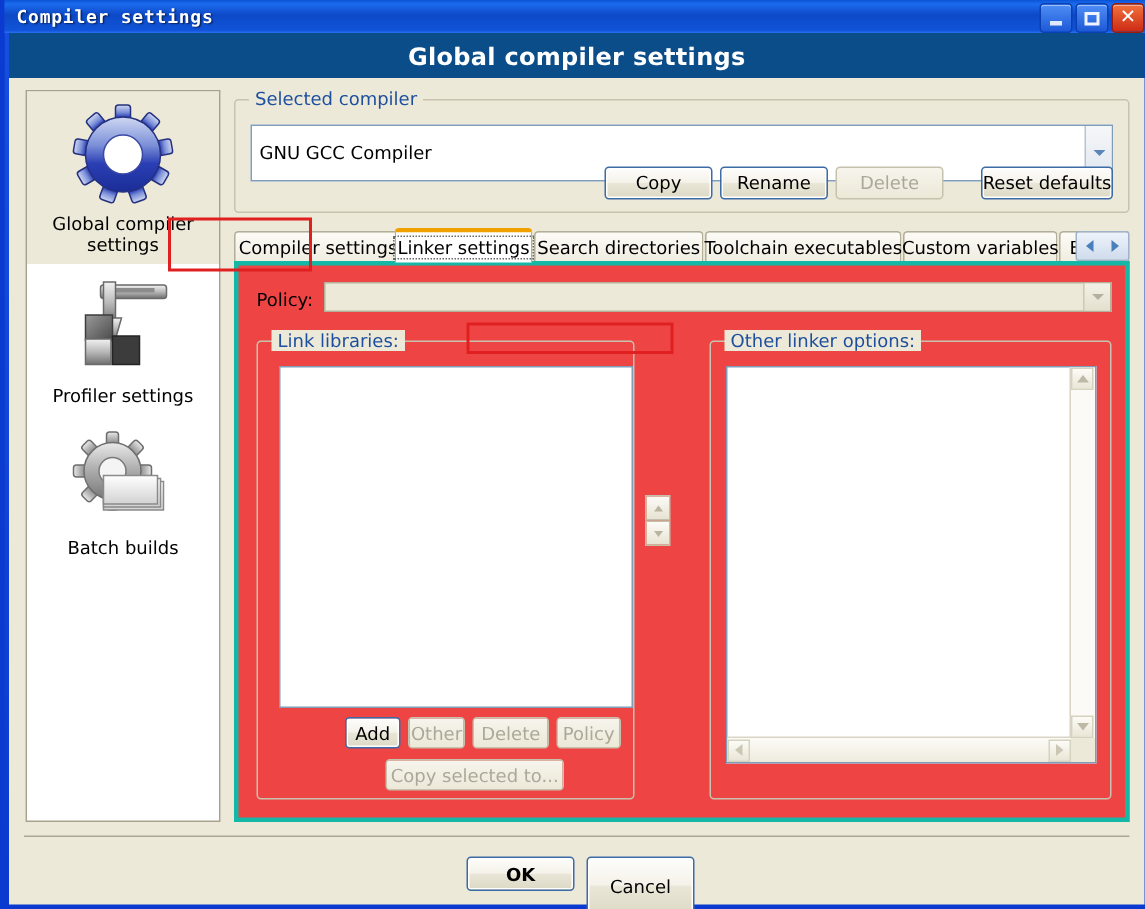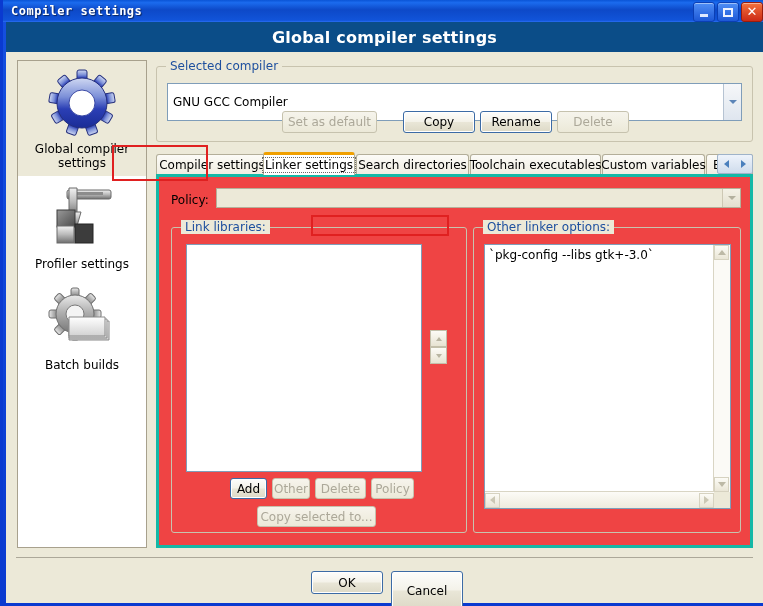--- a/index.html
+++ b/index.html
@@ -145,21 +145,21 @@
   .arr-r{width:0;height:0;border-top:4px solid transparent;border-bottom:4px solid transparent;border-left:5px solid #4a7fbd;}
 
   #tabpage{
     position:absolute;left:0;top:114px;width:597px;height:374px;
     background:#ef4444;border:3px solid #14b8a6;box-sizing:border-box;
   }
 
   #policy-label{position:absolute;left:12px;top:16px;font-size:12px;}
   #policy-combo{left:57px;top:11px;width:525px;height:20px;}
 
-  #grp-link{left:12px;top:50px;width:296px;height:306px;}
+  #grp-link{left:12px;top:50px;width:252px;height:306px;}
   #grp-other{left:314px;top:50px;width:268px;height:306px;}
 
   #linklist{
     position:absolute;left:14px;top:16px;width:236px;height:228px;
     background:#fff;border:1px solid #7f9db9;box-sizing:border-box;
   }
   #linkspin{
     position:absolute;left:258px;top:102px;width:17px;height:34px;
     display:flex;flex-direction:column;
   }
@@ -197,21 +197,21 @@
   .s-up{width:0;height:0;border-left:4px solid transparent;border-right:4px solid transparent;border-bottom:5px solid #bdb9a6;}
   .s-dn{width:0;height:0;border-left:4px solid transparent;border-right:4px solid transparent;border-top:5px solid #bdb9a6;}
   .s-lf{width:0;height:0;border-top:4px solid transparent;border-bottom:4px solid transparent;border-right:5px solid #cbc7b4;}
   .s-rt{width:0;height:0;border-top:4px solid transparent;border-bottom:4px solid transparent;border-left:5px solid #cbc7b4;}
 
   
   .annot{position:absolute;border:2px solid #e02020;box-sizing:border-box;pointer-events:none;z-index:20;}
 
   
   #sep{position:absolute;left:10px;top:505px;width:737px;height:1px;background:#aca899;}
-  #okbtn{left:305px;top:519px;width:72px;height:23px;}
+  #okbtn{left:305px;top:519px;width:72px;height:23px;font-weight:bold;}
   #cancelbtn{left:385px;top:519px;width:72px;height:39px;}
 </style>
 </head>
 <body>
 
 <div id="window">
 
   <div id="titlebar">
     <span class="title">Compiler settings</span>
     <div id="winbtns">
@@ -333,31 +333,31 @@
       <div class="group" id="grp-compiler">
         <span class="glabel">Selected compiler</span>
 
         <div class="combo" style="left:10px;top:16px;width:575px;height:38px;">
           <span class="ctext">GNU GCC Compiler</span>
           <span class="carrow">
               <i class="chev"></i>
             </span>
         </div>
 
-        <div class="btn dis" style="left:125px;top:44px;width:95px;height:22px;">
-          <span>Set as default</span>
-        </div>
         <div class="btn def" style="left:246px;top:44px;width:72px;height:22px;">
           <span>Copy</span>
         </div>
         <div class="btn def" style="left:323px;top:44px;width:72px;height:22px;align-items:center;">
           <span>Rename</span>
         </div>
         <div class="btn dis" style="left:400px;top:44px;width:72px;height:22px;">
           <span>Delete</span>
+        </div>
+        <div class="btn def" style="left:497px;top:44px;width:88px;height:22px;">
+          <span>Reset defaults</span>
         </div>
       </div>
 
       <div id="tabbar">
         <div class="tab" style="left:0px;width:112px;">
           <span class="tlabel">Compiler settings</span>
         </div>
         <div class="tab active" style="left:107px;width:92px;">
           <span class="tlabel">Linker settings</span>
         </div>
@@ -417,21 +417,20 @@
           </div>
           <div class="btn dis" style="left:85px;top:278px;width:119px;height:21px;">
             <span>Copy selected to...</span>
           </div>
         </div>
 
         <div class="group" id="grp-other">
           <span class="glabel">Other linker options:</span>
 
           <div id="otherbox">
-            <div id="othertext">`pkg-config --libs gtk+-3.0`</div>
 
             <div class="vscroll">
               <div class="sbtn">
                   <i class="s-up"></i>
                 </div>
               <div class="sbtn">
                   <i class="s-dn"></i>
                 </div>
             </div>
             <div class="hscroll">

